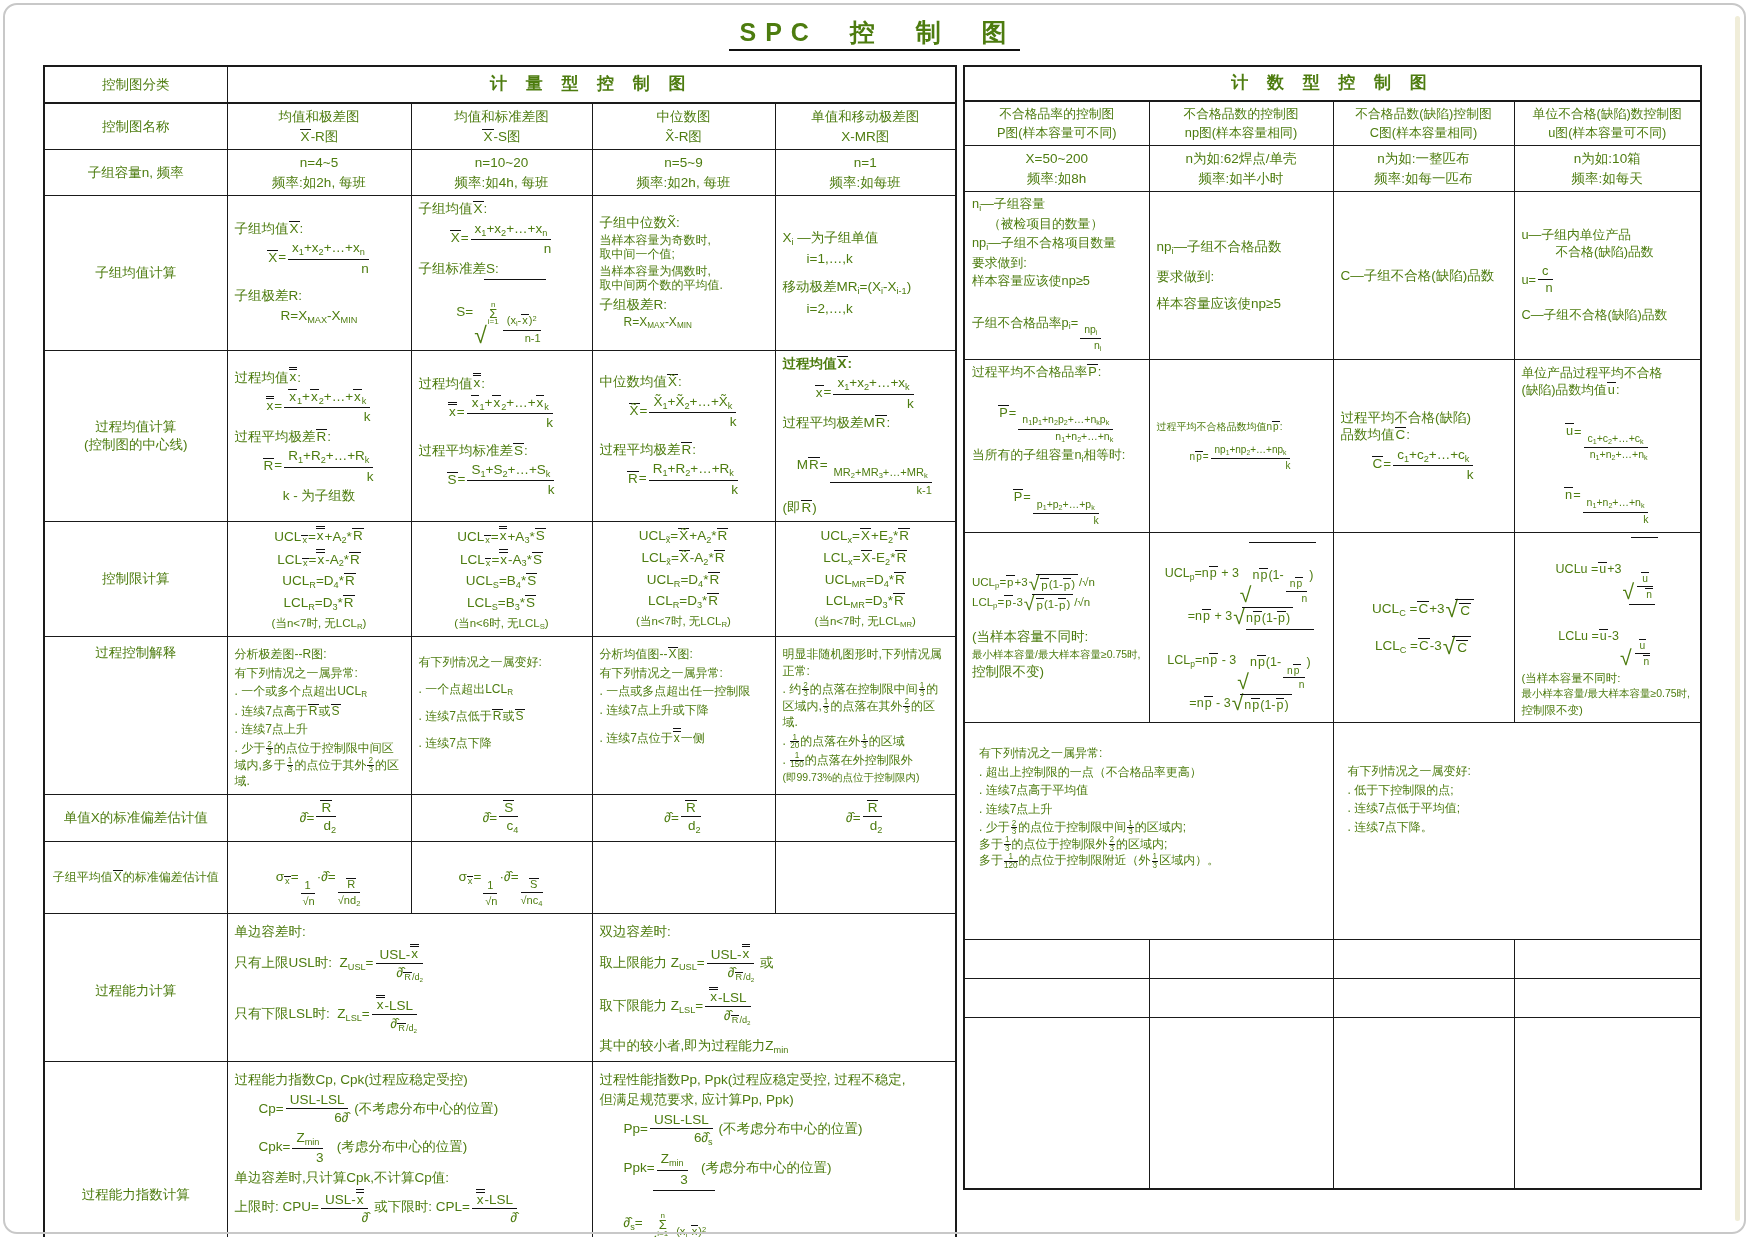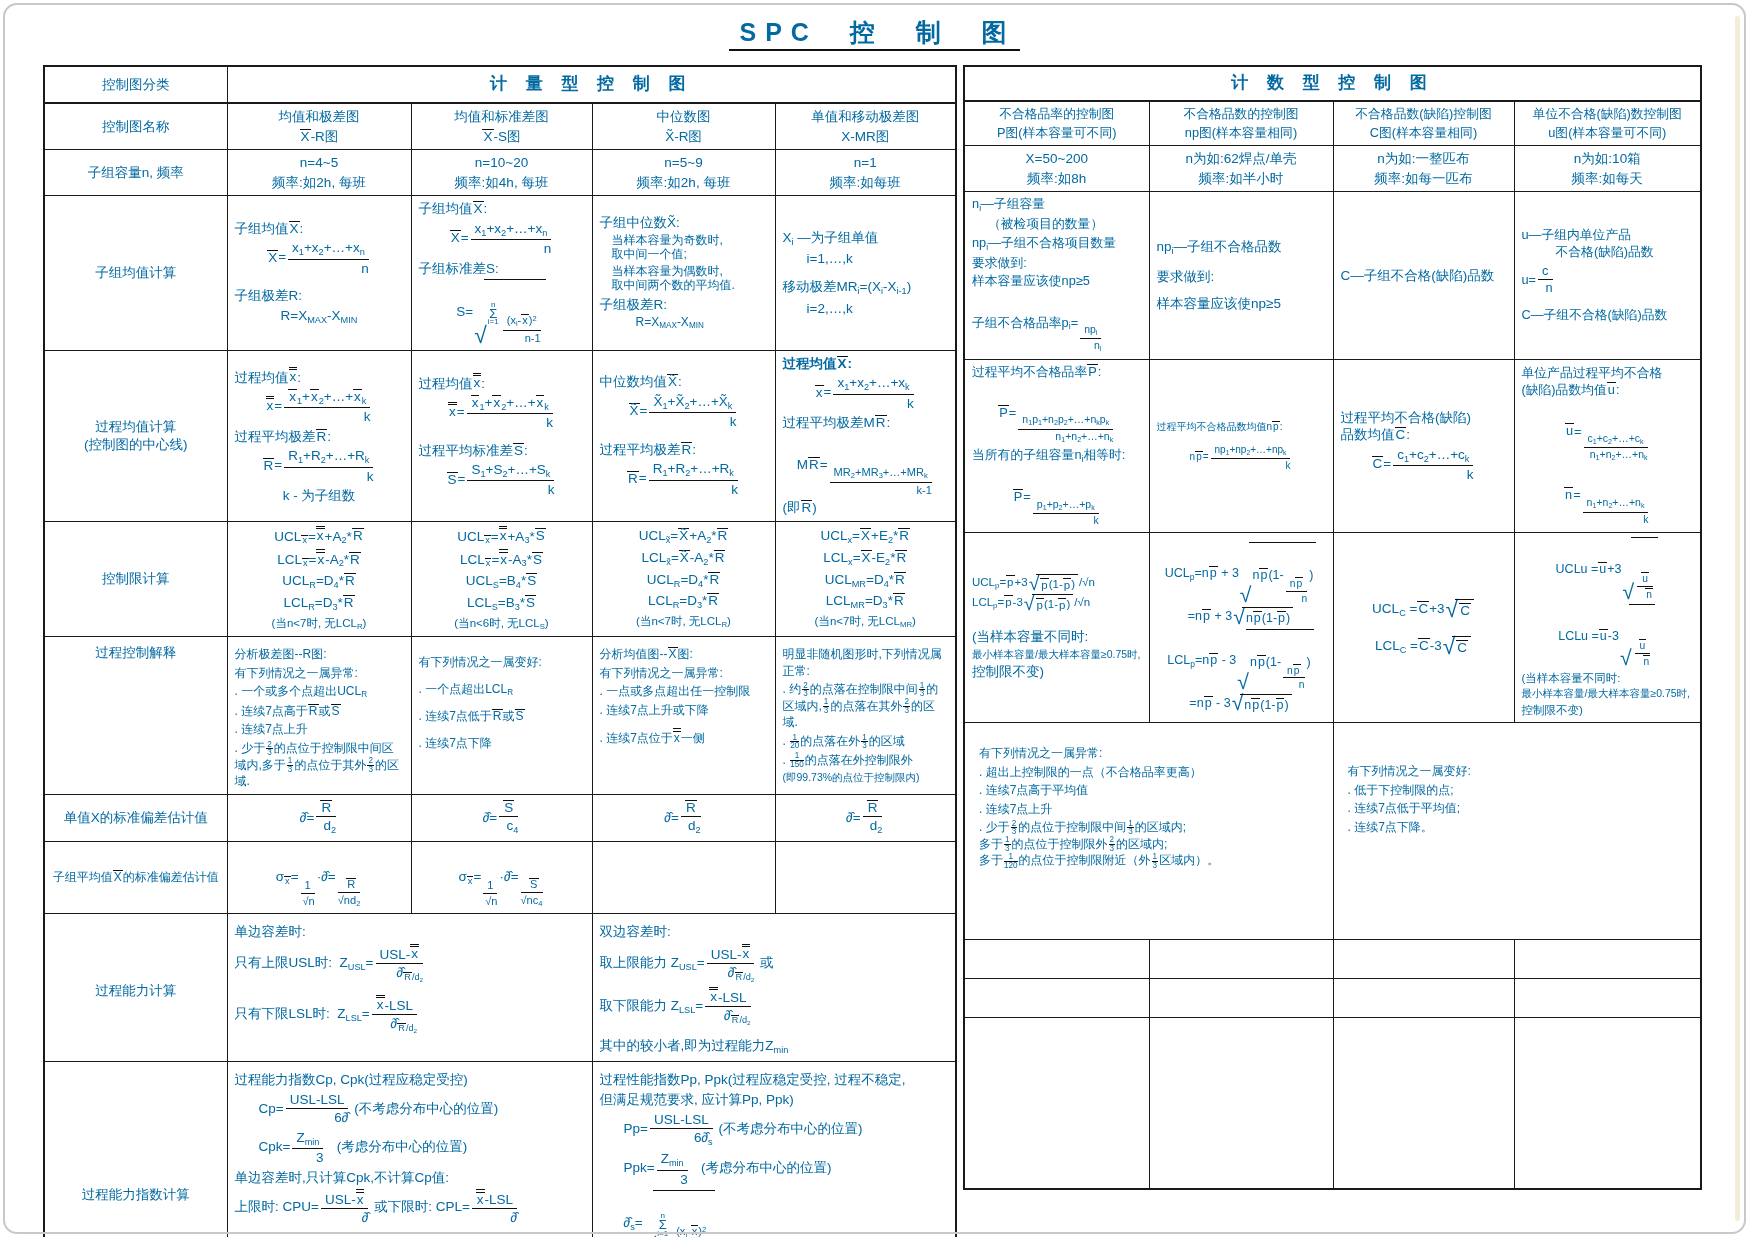--- a/index.html
+++ b/index.html
@@ -1,17 +1,17 @@
 <!DOCTYPE html>
 <html><head>
 <meta charset="utf-8">
 <style>
   html,body{margin:0;padding:0;background:#fff;}
   .page{position:relative;width:1749px;height:1237px;background:#ffffff;overflow:hidden;
-        font-family:"Liberation Sans","DejaVu Sans",sans-serif;color:#0369a1;}
+        font-family:"Liberation Sans","DejaVu Sans",sans-serif;color:#4d7c0f;}
   .frame{position:absolute;inset:3px;border:2px solid #c8c8c8;border-radius:14px;pointer-events:none;}
   .right-strip{position:absolute;right:9px;top:16px;bottom:16px;width:5px;background:#f0edd9;border-radius:3px;}
   .title{position:absolute;top:16px;left:0;width:100%;text-align:center;}
   .title span{font-size:25px;font-weight:bold;letter-spacing:9px;border-bottom:2.5px solid #111;padding:0 4px 3px 10px;}
   table{border-collapse:collapse;table-layout:fixed;position:absolute;background:#fff;
         border:2.6px solid #1a1a1a;font-size:13.5px;line-height:1.3;}
   .vt{left:43px;top:65px;width:912px;height:1125px;}
   .at{left:963px;top:65px;width:737px;height:1125px;}
   td{border:1.6px solid #1a1a1a;padding:2px 7px;vertical-align:middle;overflow:hidden;}
   tr.hr td{border-bottom:2.3px solid #1a1a1a;}
@@ -23,21 +23,21 @@
   tr.interp td{font-size:12px;line-height:1.38;}
   
   .l{display:block;margin:2px 0;}
   .c{text-align:center;}
   .ind{padding-left:24px;}
   .ind2{padding-left:16px;}
   .ind2b{display:inline-block;padding-left:34px;}
   .gap{margin-top:10px;}
   .gap2{margin-top:16px;}
   .sm{font-size:11.5px;}
-  .sm2{font-size:12px;line-height:1.15;margin:3px 12px;}
+  .sm2{font-size:12px;line-height:1.15;margin:3px 0;}
   .xs{font-size:10.5px;}
   .bold{font-weight:bold;}
   sub{font-size:0.68em;vertical-align:-0.3em;}
   sup{font-size:0.68em;vertical-align:0.45em;}
   
   .o{font-style:normal;display:inline-block;border-top:1.4px solid #111;line-height:1.08;padding:0 1px;}
   
   .o2{font-style:normal;display:inline-block;border-top:1.4px solid #111;padding-top:1.5px;line-height:1;}
   
   .f{display:inline-block;vertical-align:middle;text-align:right;margin:1px 2px;line-height:1.15;}

